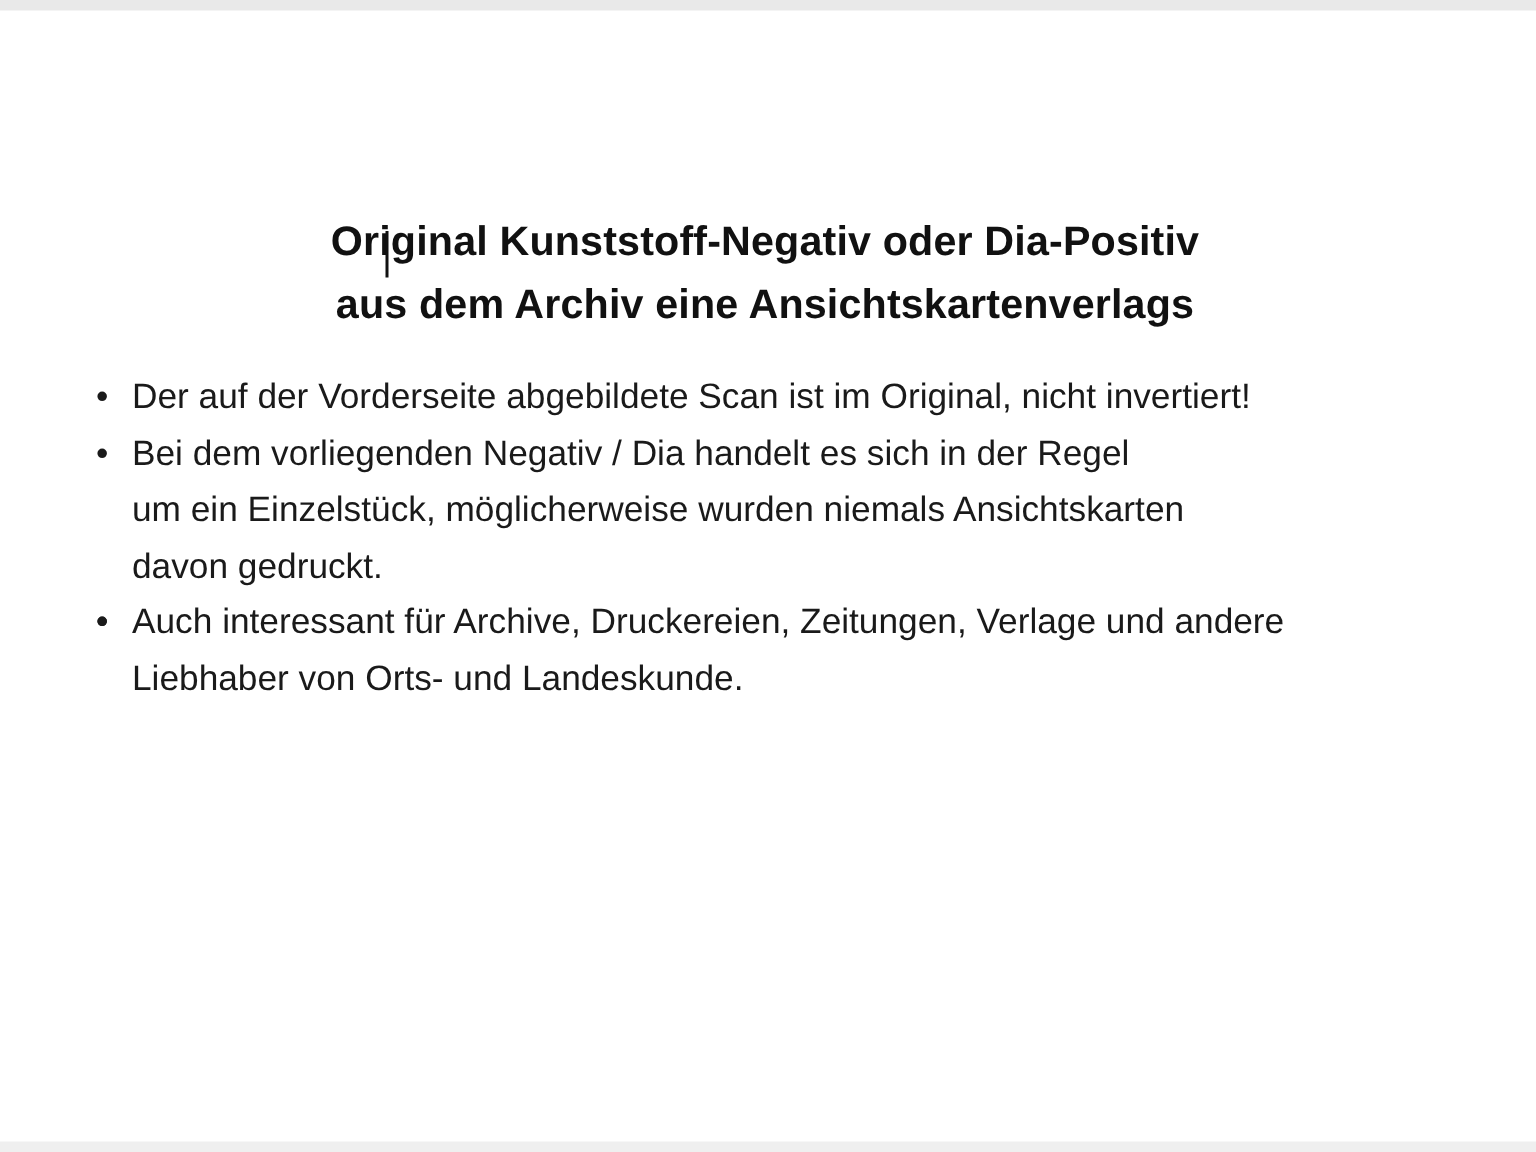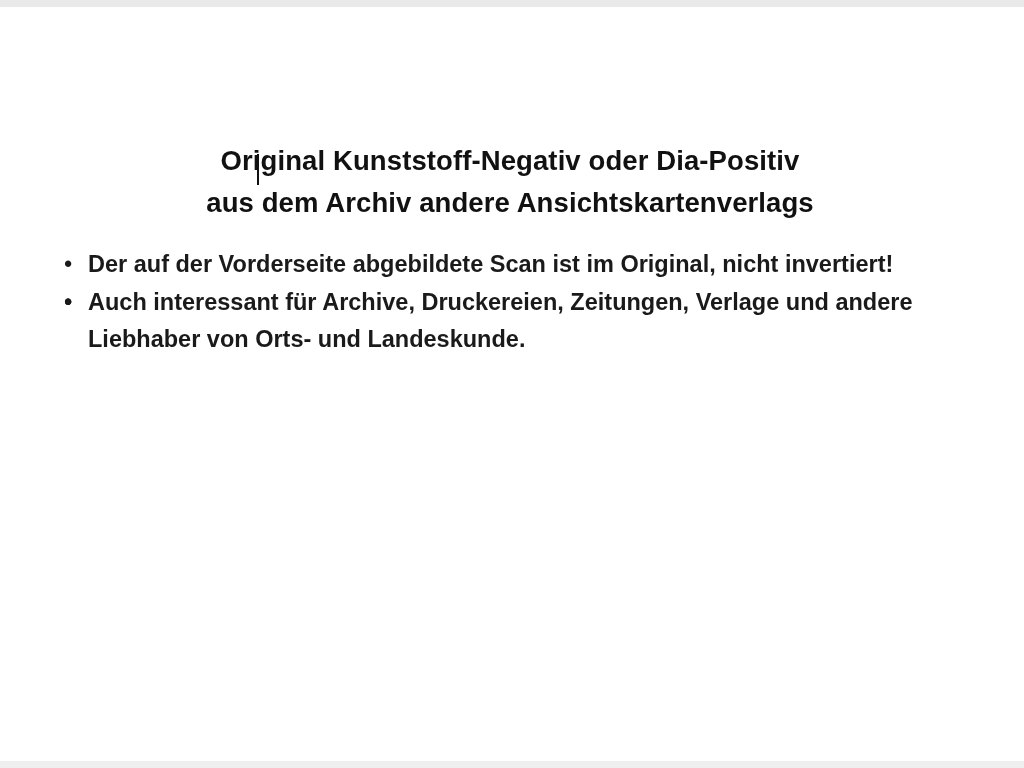--- a/index.html
+++ b/index.html
@@ -81,49 +81,51 @@
     position: absolute;
     left: 64px;
     top: 0;
     font-size: 23.5px;
     line-height: 37.5px;
     color: #1a1a1a;
   }
   .bullet-text {
     display: block;
     white-space: pre-line;
-    font-weight: bold;
   }
 </style>
 </head>
 <body>
 
 <div class="page">
 
   <div class="top-band"></div>
 
   <div class="content">
 
     <div class="title-block">
       <div class="title-line">
         <span class="caret"></span>
         <span>Original Kunststoff-Negativ oder Dia-Positiv</span>
       </div>
       <div class="title-line">
-        <span>aus dem Archiv andere Ansichtskartenverlags</span>
+        <span>aus dem Archiv eine Ansichtskartenverlags</span>
       </div>
     </div>
 
     <ul class="bullets">
       <li class="bullet-item">
         <span class="bullet-dot">•</span>
         <span class="bullet-text">Der auf der Vorderseite abgebildete Scan ist im Original, nicht invertiert!</span>
       </li>
       <li class="bullet-item">
         <span class="bullet-dot">•</span>
+        <span class="bullet-text">Bei dem vorliegenden Negativ / Dia handelt es sich in der Regel
+um ein Einzelstück, möglicherweise wurden niemals Ansichtskarten
+davon gedruckt.</span>
       </li>
       <li class="bullet-item">
         <span class="bullet-dot">•</span>
       </li>
       <li class="bullet-item">
         <span class="bullet-dot">•</span>
         <span class="bullet-text">Auch interessant für Archive, Druckereien, Zeitungen, Verlage und andere
 Liebhaber von Orts- und Landeskunde.</span>
       </li>
     </ul>

